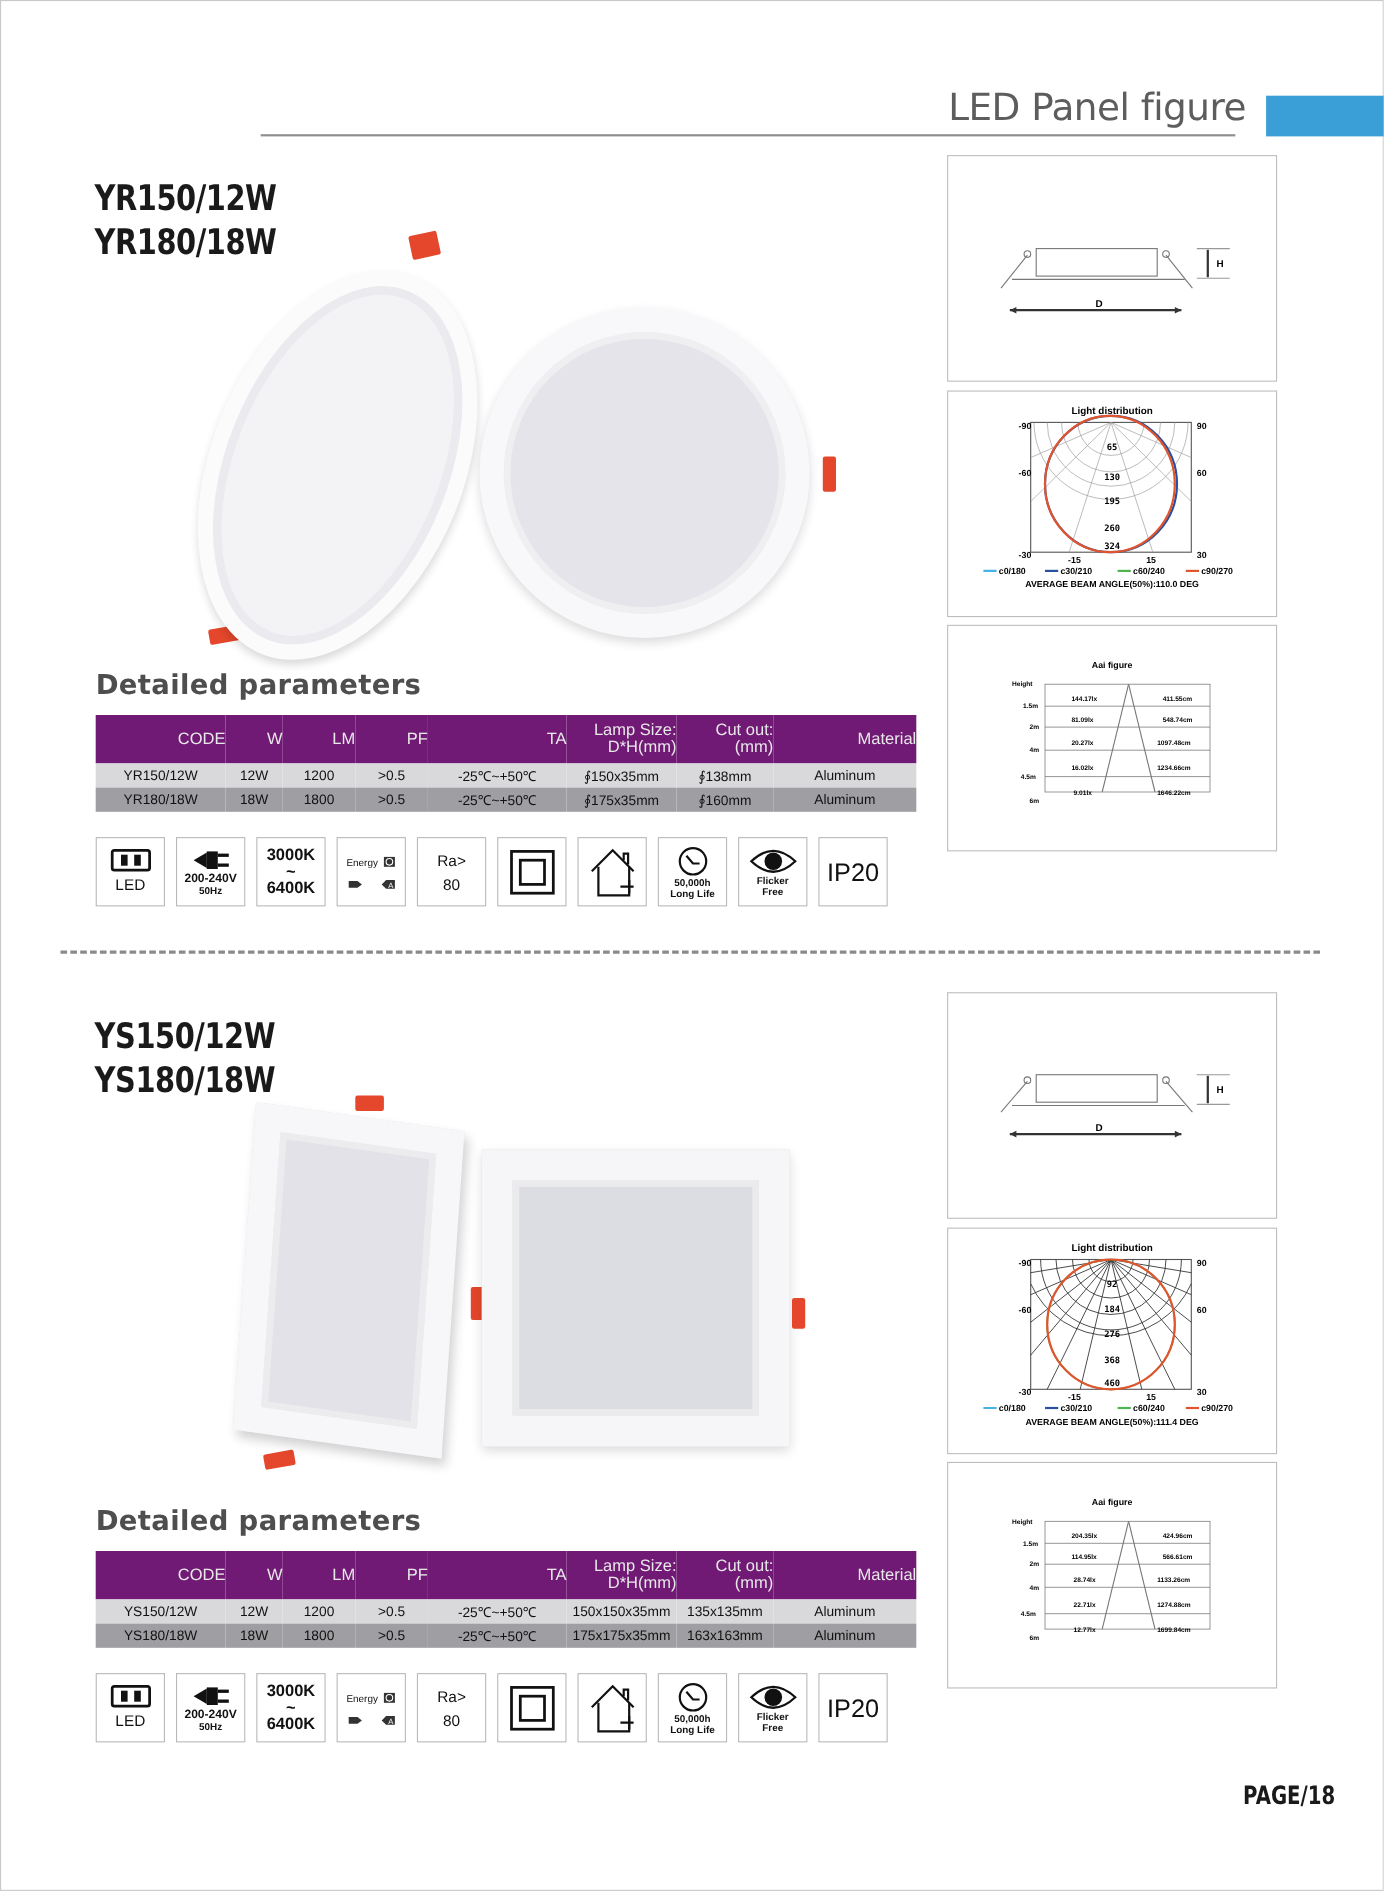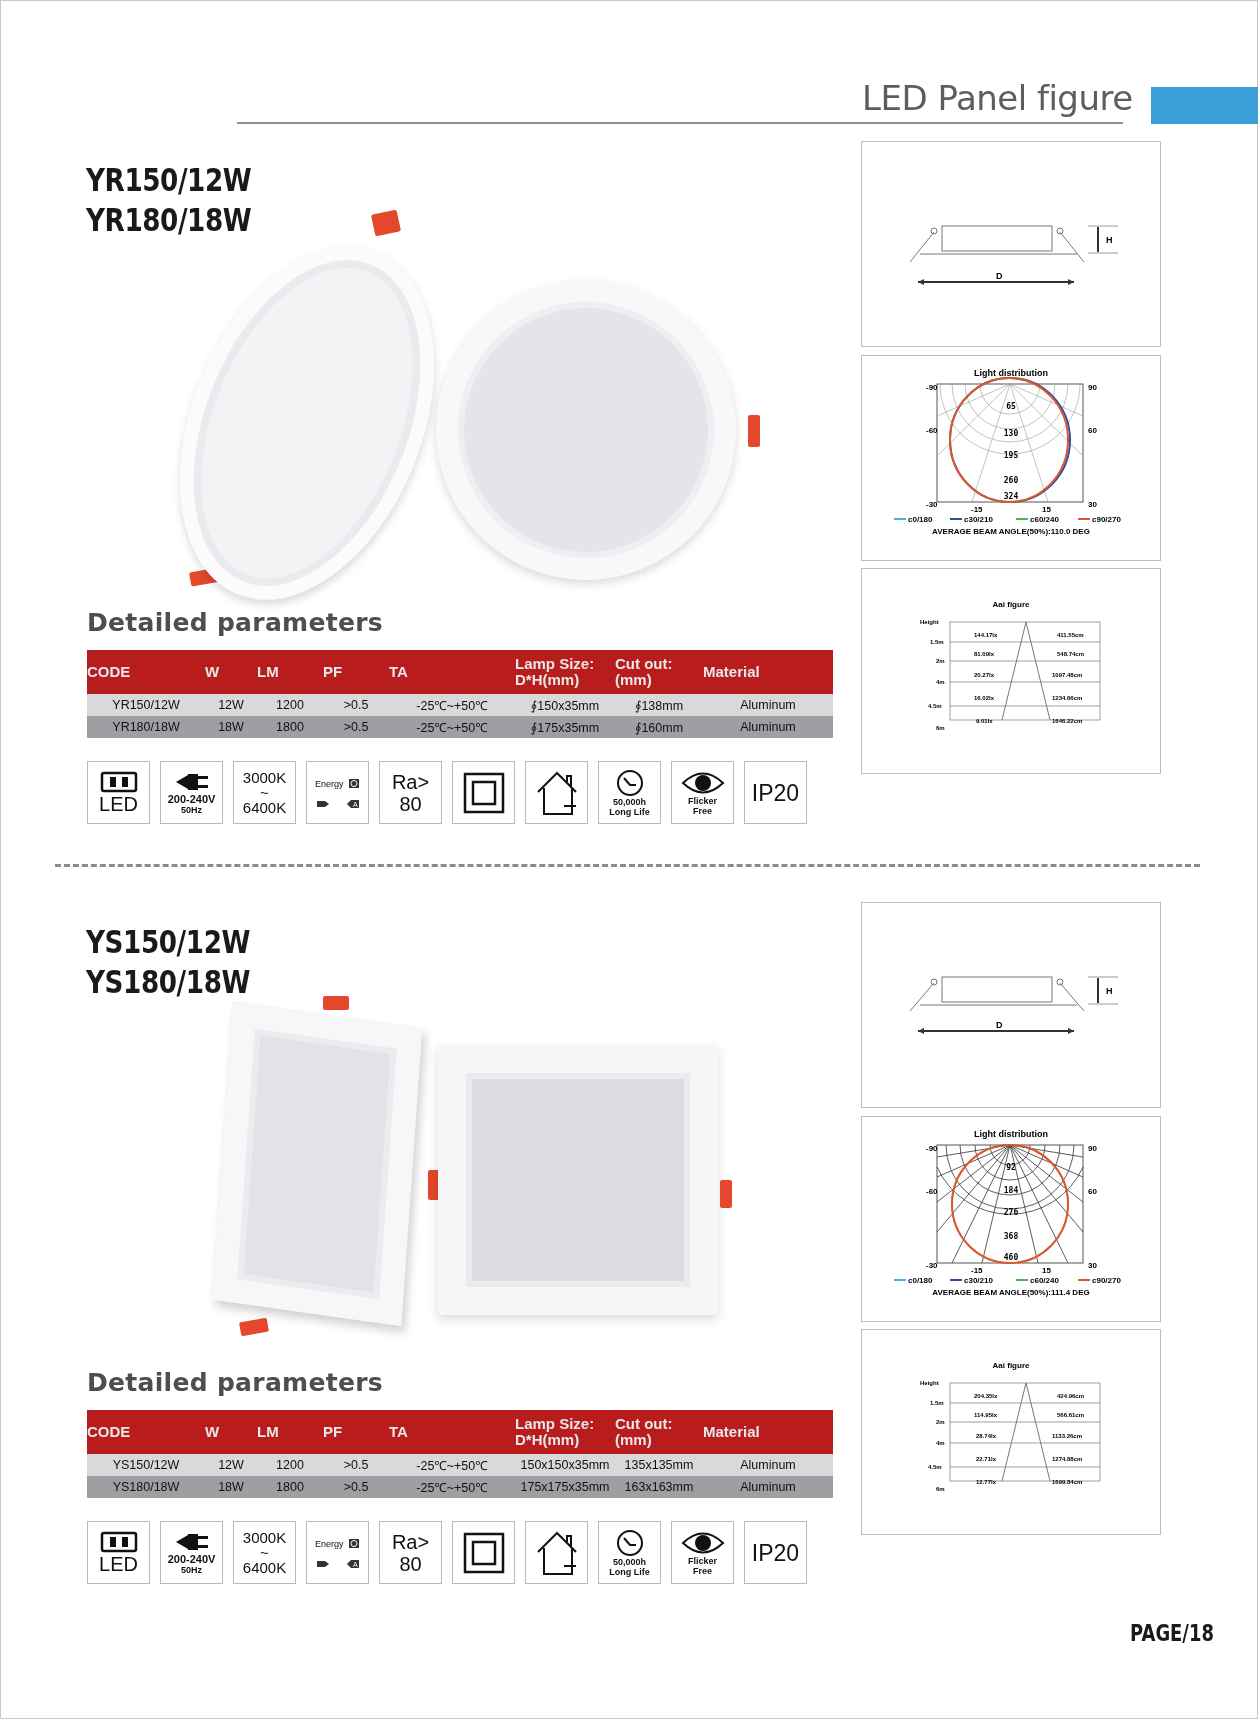--- a/index.html
+++ b/index.html
@@ -19,30 +19,30 @@
   .photo { position: absolute; }
   .round-back { position: absolute; border-radius: 50%; background: #f3f3f6; border: 14px solid #fbfbfb; box-shadow: 2px 4px 8px rgba(0,0,0,0.15), inset 0 0 0 8px #ebebef; }
   .round-front { position: absolute; border-radius: 50%; background: #e4e4ea; border: 22px solid #f8f8fa; box-shadow: 0 4px 10px rgba(0,0,0,0.15), inset 0 0 0 6px #efeff2; }
   .clip { position: absolute; background: #e4472b; border-radius: 2px; }
   .sq-back { position: absolute; background: #e2e2e8; border: 24px solid #f7f7f9; box-shadow: 4px 6px 10px rgba(0,0,0,0.18), inset 0 0 0 6px #ececef; }
   .sq-front { position: absolute; background: #dcdce3; border: 28px solid #f6f6f8; box-shadow: 0 4px 10px rgba(0,0,0,0.15), inset 0 0 0 6px #ebebee; }
 
   
   .section-heading { position: absolute; left: 87px; font-family: "DejaVu Sans", sans-serif; font-size: 25px; color: #4e4e4e; font-weight: bold; letter-spacing: 0.3px; }
   .spec-table { position: absolute; left: 87px; width: 746px; border-collapse: collapse; font-size: 13px; }
-  .spec-table th { background: #b91c1c; color: #e8e8e8; font-weight: bold; height: 44px; font-size: 15px; line-height: 16px; text-align: left; }
+  .spec-table th { background: #701a75; color: #e8e8e8; font-weight: normal; height: 44px; font-size: 15px; line-height: 16px; text-align: right; }
   .spec-table td { height: 22px; text-align: center; color: #111; font-size: 12.5px; }
   .spec-table tr.r1 td { background: #d9d9db; }
   .spec-table tr.r2 td { background: #9f9fa3; }
 
   
   .icons-row { position: absolute; left: 87px; display: flex; gap: 10px; }
   .ficon { width: 63px; height: 63px; border: 1px solid #b9b9b9; background: #fff; display: flex; flex-direction: column; align-items: center; justify-content: center; font-family: "Liberation Sans", sans-serif; color: #111; position: relative; }
-  .ficon .big { font-size: 20px; line-height: 22px; }
-  .ficon .mid { font-size: 15px; line-height: 15px; font-weight: normal; }
+  .ficon .big { font-size: 14px; line-height: 22px; }
+  .ficon .mid { font-size: 15px; line-height: 15px; font-weight: bold; }
   .ficon .sm { font-size: 11px; line-height: 12px; font-weight: bold; text-align: center; }
   .ficon .xs { font-size: 9px; line-height: 10px; font-weight: bold; text-align: center; }
 
   
   .panel { position: absolute; left: 861px; width: 300px; border: 1px solid #bdbdbd; background: #fff; }
   .panel svg { display: block; }
 
   
   .dash-divider { position: absolute; left: 55px; top: 864px; width: 1145px; border-top: 3px dashed #8a8a8a; }
 

